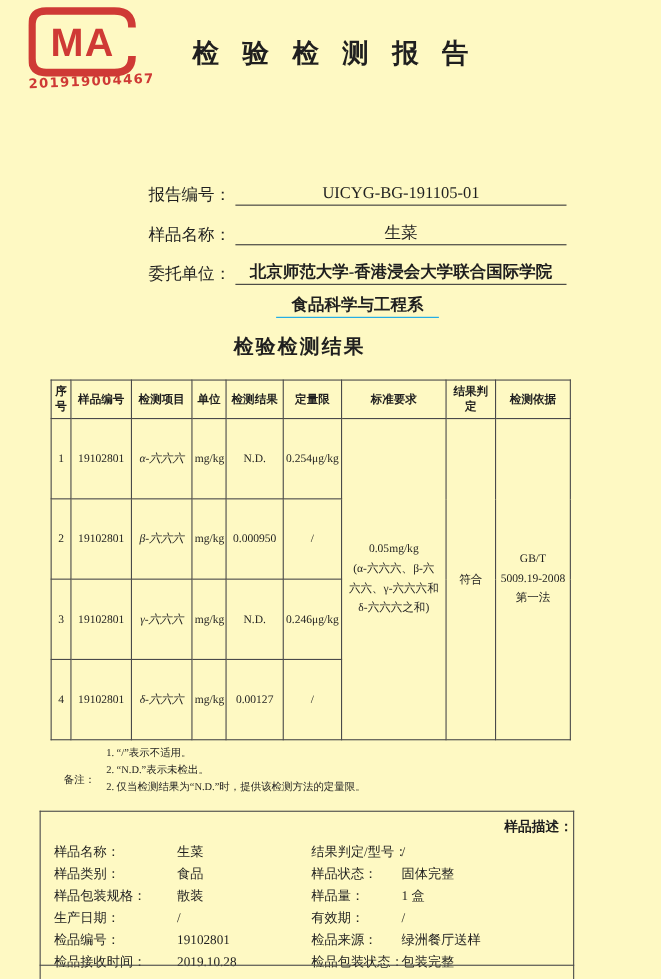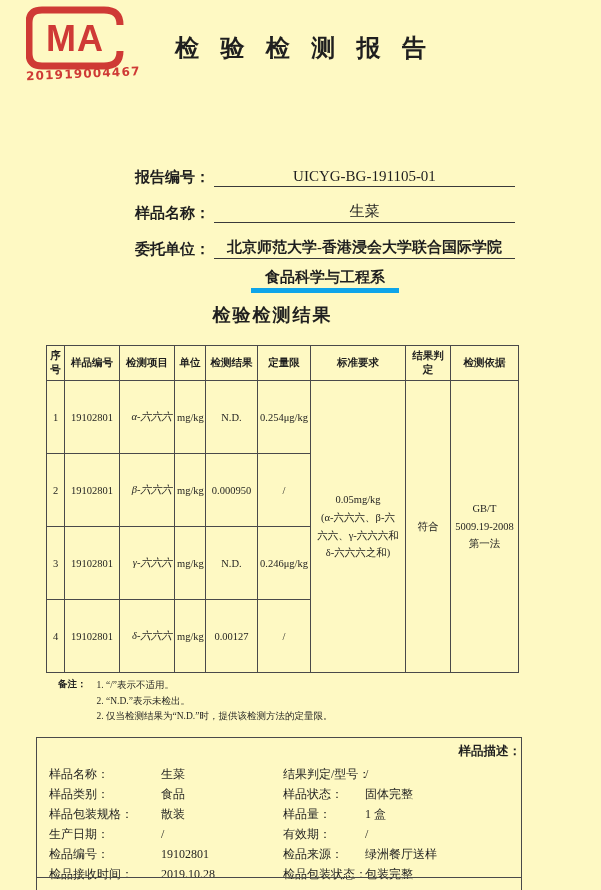--- a/index.html
+++ b/index.html
@@ -22,29 +22,29 @@
   
   .main-title {
     position:absolute; left:0; top:32px; width:601px;
     text-align:center; font-size:24px; font-weight:700;
     letter-spacing:0.32em; text-indent:0.32em;
   }
 
   
   .fields { position:absolute; left:135px; top:160px; width:380px; font-size:15px; }
   .field-row { display:flex; align-items:flex-end; height:27px; margin-bottom:9px; }
-  .field-label { font-weight:700; white-space:nowrap; }
+  .field-label { font-weight:400; white-space:nowrap; }
   .field-value-line {
     flex:1; text-align:center; border-bottom:1px solid #3a3a3a;
     padding-bottom:1px; margin-left:4px; white-space:nowrap;
   }
   .client-value { font-weight:600; }
   .client-line2-row { text-align:center; margin-top:6px; }
   .client-line2 {
-    display:inline-block; font-weight:600; border-bottom:5px solid #0ea5e9;
+    display:inline-block; font-weight:600; border-bottom:1px solid #0ea5e9;
     padding:0 14px 1px 14px;
   }
 
   
   .results-title {
     position:absolute; left:0; top:303px; width:545px;
     text-align:center; font-size:18px; font-weight:700; letter-spacing:2px;
   }
   table.results {
     position:absolute; left:46px; top:345px;
@@ -52,27 +52,27 @@
     font-size:10.5px; text-align:center;
   }
   table.results th, table.results td {
     border:1px solid #4a4a4a; padding:1px 2px; vertical-align:middle;
     overflow:hidden;
   }
   table.results th { font-weight:600; white-space:pre-line; height:32px; }
   table.results td { height:70px; }
   .col0{width:18px} .col1{width:55px} .col2{width:55px} .col3{width:31px}
   .col4{width:52px} .col5{width:53px} .col6{width:95px} .col7{width:45px} .col8{width:68px}
-  td.item-cell { font-style:italic;text-align:right; }
+  td.item-cell { font-style:italic; }
   td.multiline { white-space:pre-line; line-height:1.7; }
 
   
   .notes { position:absolute; left:58px; top:678px; width:420px;
     font-size:9.5px; display:flex; }
-  .notes-label { font-weight:700; white-space:nowrap; margin-right:10px; }
+  .notes-label { font-weight:400; white-space:nowrap; margin-right:10px;margin-top:25px; }
   .notes-items div { line-height:1.65; }
 
   
   .sample-box {
     position:absolute; left:36px; top:737px; width:486px; height:153px;
     border-top:1px solid #4a4a4a; border-left:1px solid #4a4a4a; border-right:1px solid #4a4a4a;
     box-sizing:border-box; padding:5px 0 0 12px; font-size:12px;
   }
   .sample-heading { font-weight:700; font-size:12.5px; height:21px;text-align:right; }
   .sample-grid { display:grid; grid-template-columns:112px 122px 82px 1fr; }

